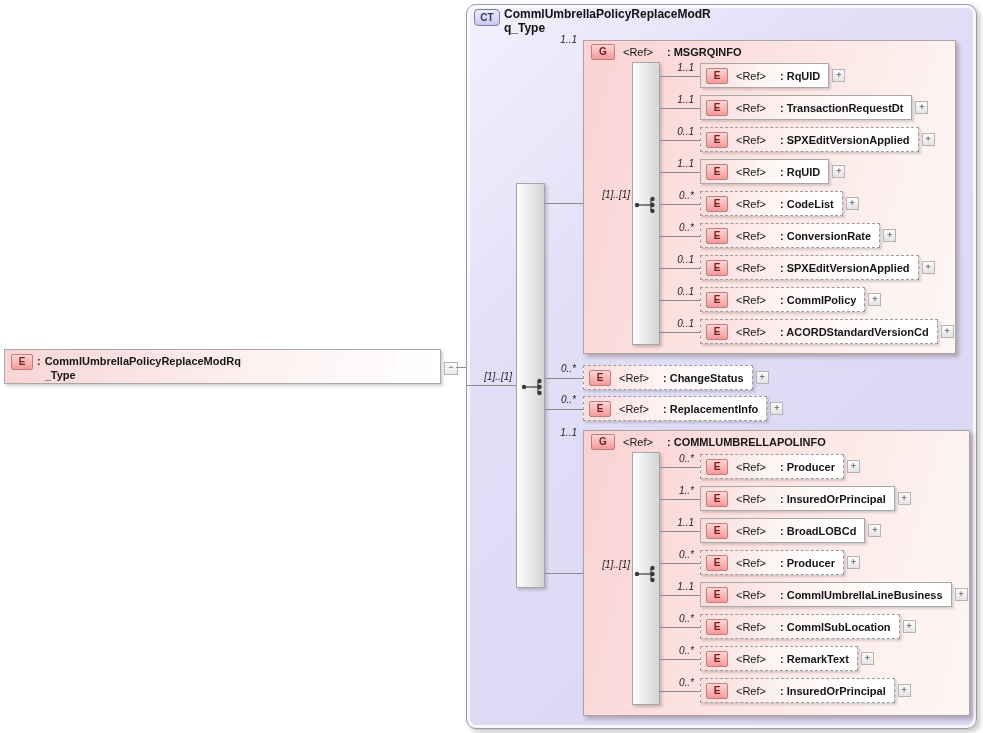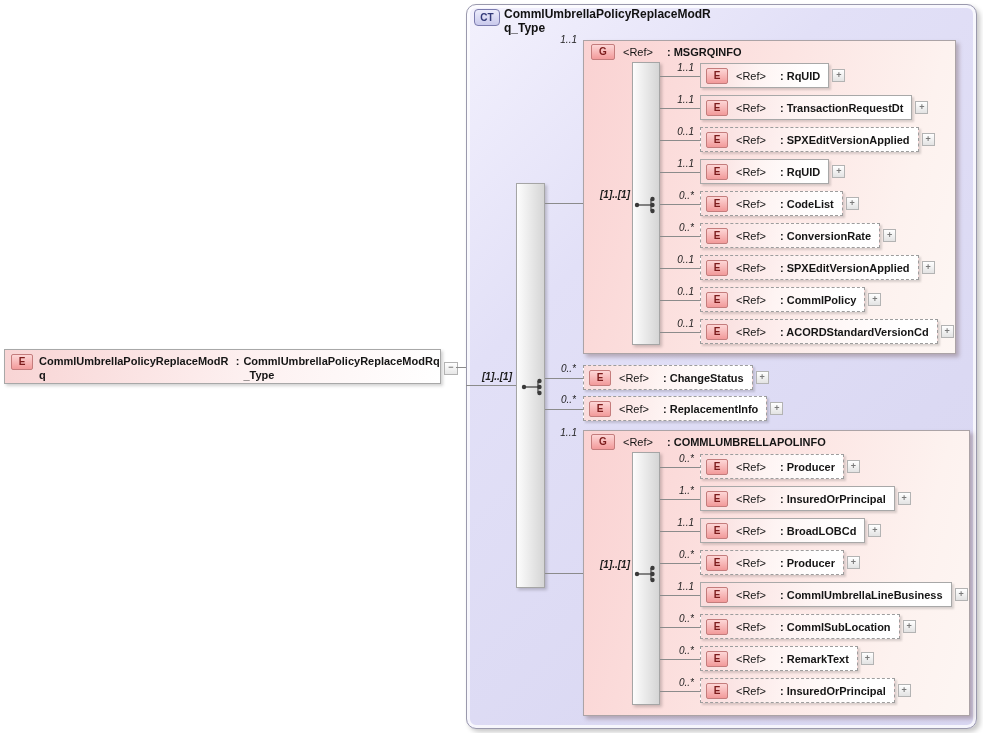--- a/index.html
+++ b/index.html
@@ -93,33 +93,32 @@
   .vbar-main{left:516px;top:183px;width:29px;height:405px;}
   .vbar-msg{left:632px;top:62px;width:28px;height:283px;}
   .vbar-pol{left:632px;top:452px;width:28px;height:253px;}
   
   .hl{height:1px;background:#8b8b8b;}
   
   .card{
     font-size:10px;font-style:italic;color:#1c1c1c;
     text-align:right;line-height:12px;white-space:nowrap;
   }
-  .card-model{font-weight:bold;}
+  .card-model{font-weight:normal;}
   .seq{line-height:0;}
 </style>
 </head>
 <body>
 
 <div class="abs ct"></div>
 <div class="abs ct-badge">CT</div>
 <div class="abs ct-title">CommlUmbrellaPolicyReplaceModRq_Type</div>
 
 <div class="abs rootbox">
   <span class="bdg bdg-root" style="margin-left:6px">E</span>
-  <span class="rootname">CommlUmbrellaPolicyReplaceModRq</span>
   <span class="rootsep">:</span>
   <span class="roottype">CommlUmbrellaPolicyReplaceModRq_Type</span>
 </div>
 <div class="abs minus">−</div>
 <div class="abs hl" style="left:456px;top:367px;width:10px"></div>
 
 <div class="abs hl" style="left:466px;top:385px;width:56px"></div>
 <div class="abs card card-model" style="left:462px;top:371px;width:50px">[1]..[1]</div>
 <div class="abs vbar vbar-main"></div>
 <div class="abs seq" style="left:520px;top:377px">

